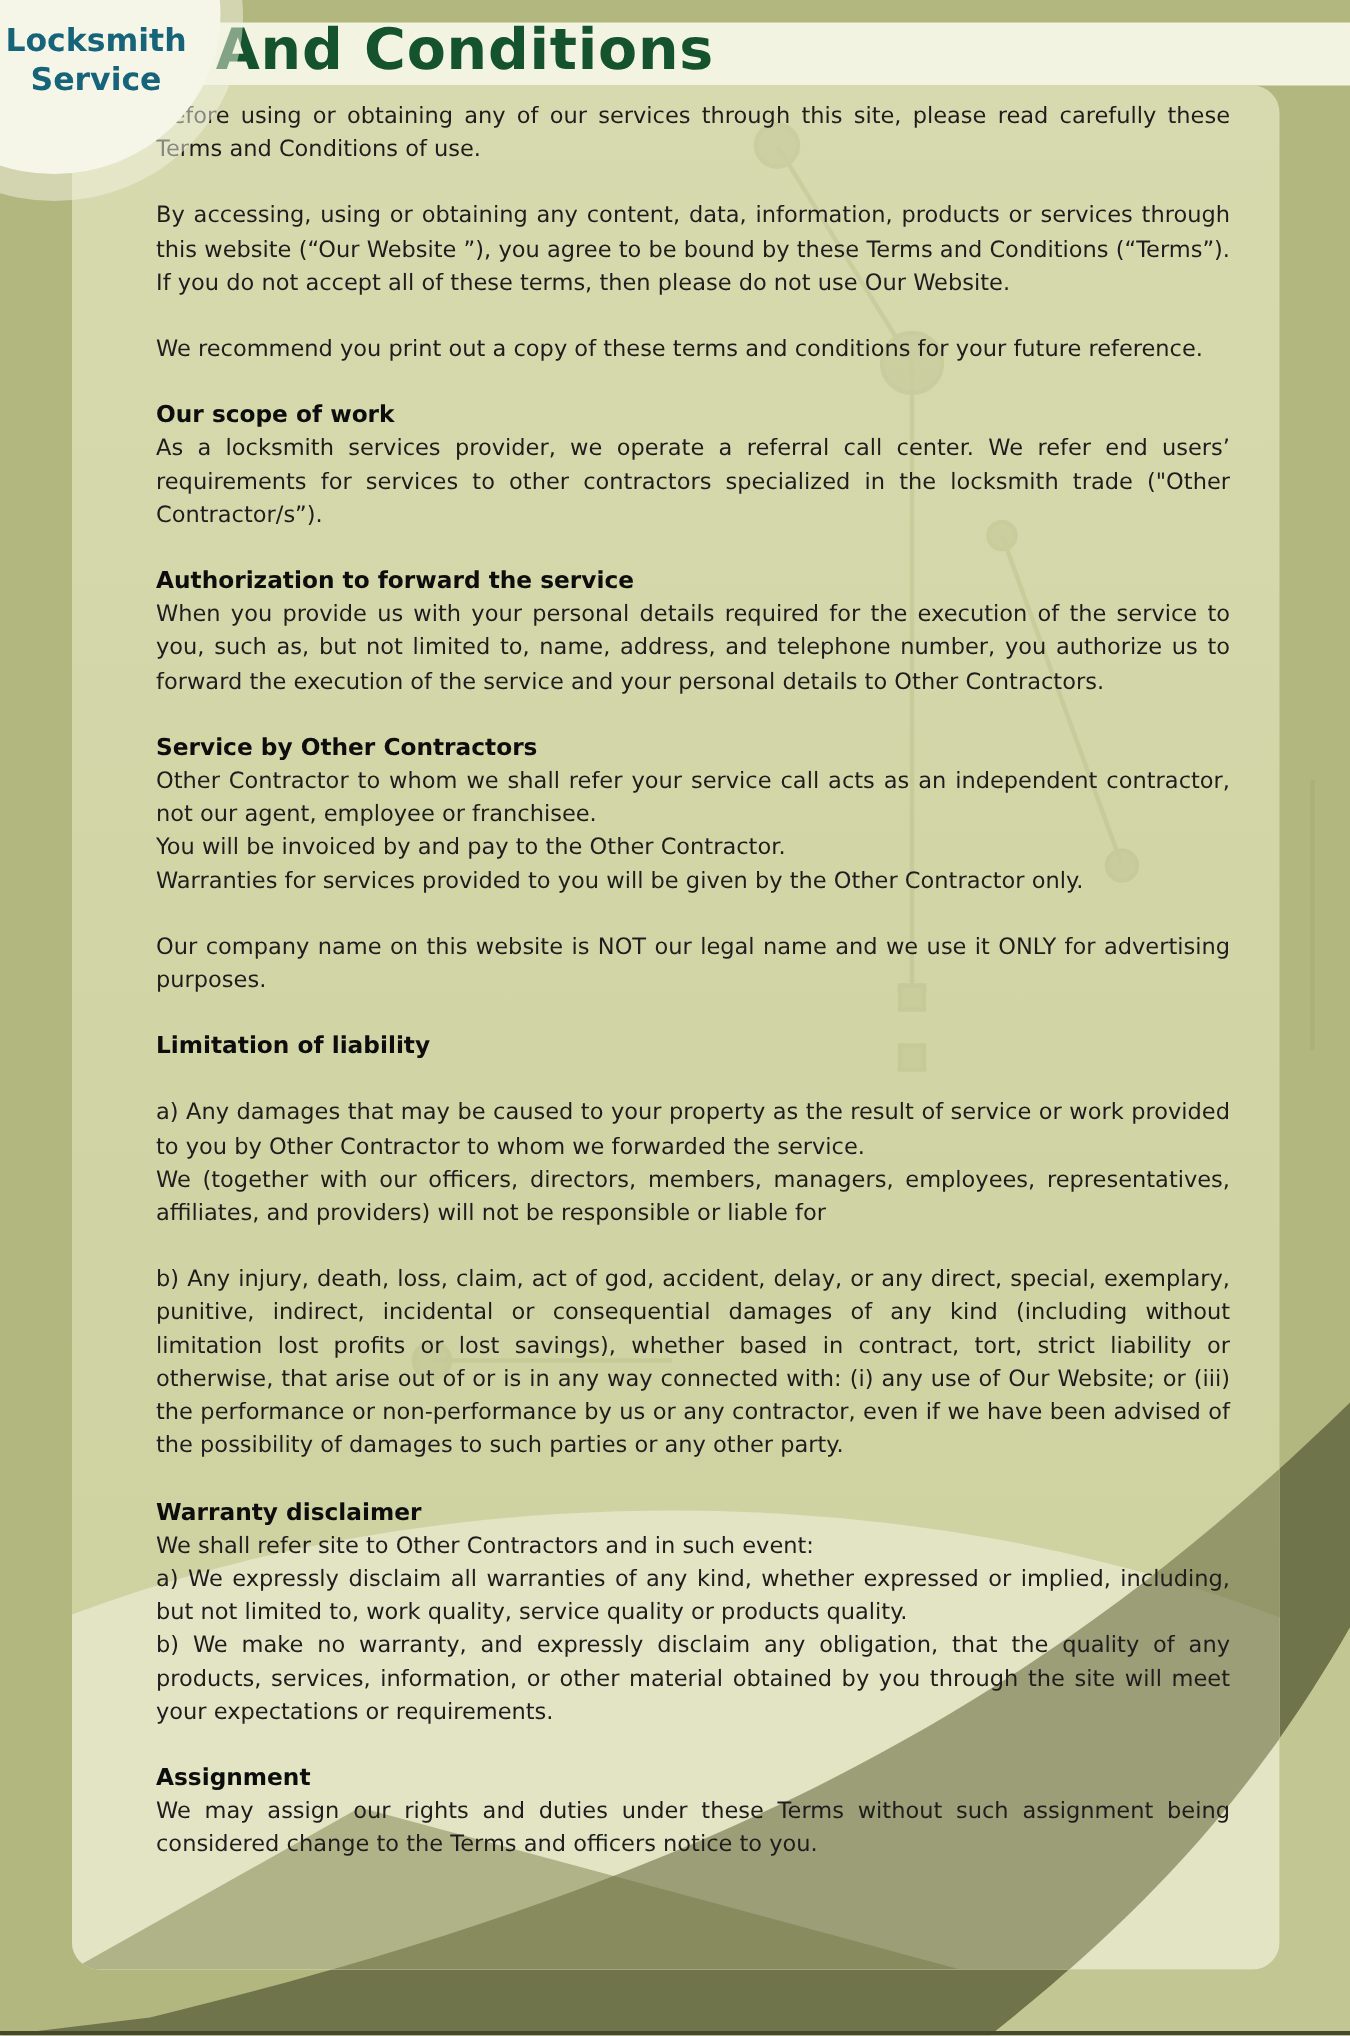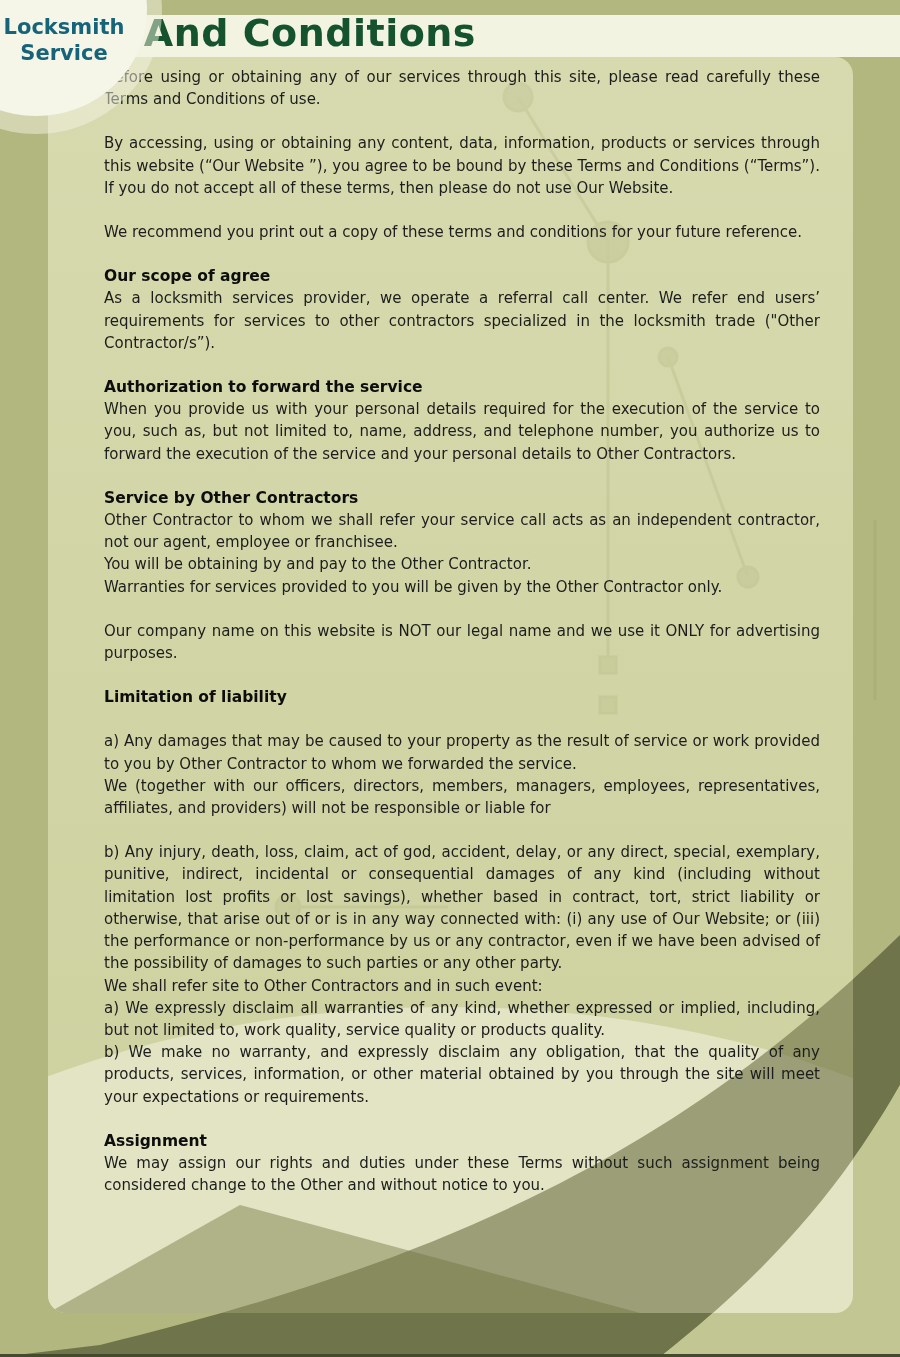--- a/index.html
+++ b/index.html
@@ -96,36 +96,37 @@
 
       <path d="M 0 1256 L 192 1148 L 592 1256 Z" fill="rgba(125,129,77,0.5)"></path>
 
       <path d="M 852 878 C 642 1083, 422 1198, 52 1288 L -48 1300 L 612 1300 C 722 1213, 792 1133, 852 1028 Z" fill="rgba(108,112,66,0.6)"></path>
     </svg>
 
     <div class="content" id="content">
         <p class="blk">Before using or obtaining any of our services through this site, please read carefully these Terms and Conditions of use.</p>
         <p class="blk gap">By accessing, using or obtaining any content, data, information, products or services through this website (“Our Website ”), you agree to be bound by these Terms and Conditions (“Terms”). If you do not accept all of these terms, then please do not use Our Website.</p>
         <p class="blk gap">We recommend you print out a copy of these terms and conditions for your future reference.</p>
-        <h3 class="blk gap">Our scope of agree</h3>
+        <h3 class="blk gap">Our scope of work</h3>
         <p class="blk">As a locksmith services provider, we operate a referral call center. We refer end users’ requirements for services to other contractors specialized in the locksmith trade ("Other Contractor/s”).</p>
         <h3 class="blk gap">Authorization to forward the service</h3>
         <p class="blk">When you provide us with your personal details required for the execution of the service to you, such as, but not limited to, name, address, and telephone number, you authorize us to forward the execution of the service and your personal details to Other Contractors.</p>
         <h3 class="blk gap">Service by Other Contractors</h3>
         <p class="blk">Other Contractor to whom we shall refer your service call acts as an independent contractor, not our agent, employee or franchisee.</p>
-        <p class="blk">You will be obtaining by and pay to the Other Contractor.</p>
+        <p class="blk">You will be invoiced by and pay to the Other Contractor.</p>
         <p class="blk">Warranties for services provided to you will be given by the Other Contractor only.</p>
         <p class="blk gap">Our company name on this website is NOT our legal name and we use it ONLY for advertising purposes.</p>
         <h3 class="blk gap">Limitation of liability</h3>
         <p class="blk gap">a) Any damages that may be caused to your property as the result of service or work provided to you by Other Contractor to whom we forwarded the service.</p>
         <p class="blk">We (together with our officers, directors, members, managers, employees, representatives, affiliates, and providers) will not be responsible or liable for</p>
         <p class="blk gap">b) Any injury, death, loss, claim, act of god, accident, delay, or any direct, special, exemplary, punitive, indirect, incidental or consequential damages of any kind (including without limitation lost profits or lost savings), whether based in contract, tort, strict liability or otherwise, that arise out of or is in any way connected with: (i) any use of Our Website; or (iii) the performance or non-performance by us or any contractor, even if we have been advised of the possibility of damages to such parties or any other party.</p>
+        <h3 class="blk gap">Warranty disclaimer</h3>
         <p class="blk">We shall refer site to Other Contractors and in such event:</p>
         <p class="blk">a) We expressly disclaim all warranties of any kind, whether expressed or implied, including, but not limited to, work quality, service quality or products quality.</p>
         <p class="blk">b) We make no warranty, and expressly disclaim any obligation, that the quality of any products, services, information, or other material obtained by you through the site will meet your expectations or requirements.</p>
         <h3 class="blk gap">Assignment</h3>
-        <p class="blk">We may assign our rights and duties under these Terms without such assignment being considered change to the Other and without notice to you.</p>
+        <p class="blk">We may assign our rights and duties under these Terms without such assignment being considered change to the Terms and officers notice to you.</p>
       </div>
   </div>
 
   <div class="bottom-strip"></div>
 
 </div>
 
 </body></html>

